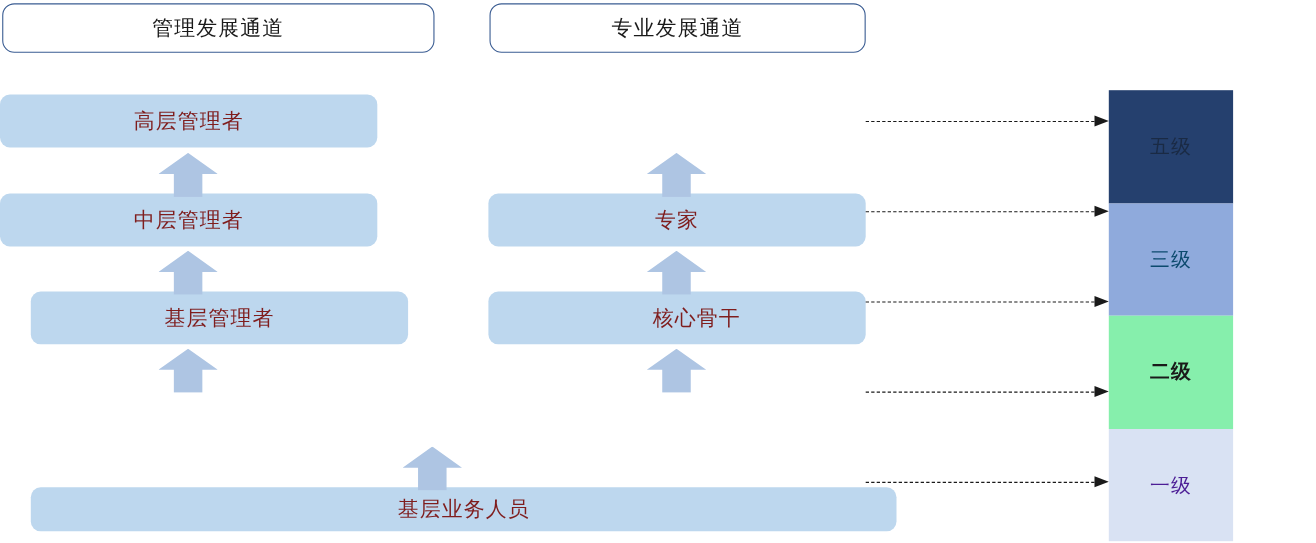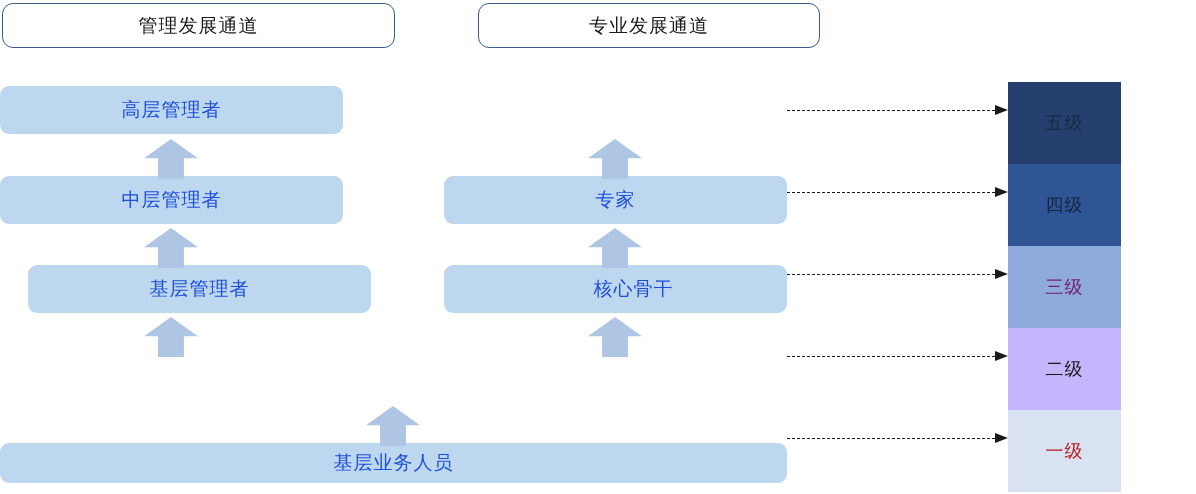--- a/index.html
+++ b/index.html
@@ -38,33 +38,33 @@
 
   
   .role-bar {
     position: absolute;
     box-sizing: border-box;
     background: #bdd7ee;
     border-radius: 9px;
     display: flex;
     align-items: center;
     justify-content: center;
-    color: #1d4ed8;
+    color: #7f1d1d;
     font-size: 19px;
     letter-spacing: 1px;
   }
   .col-a { left: 0px;   width: 343px; }
   .col-b { left: 444px; width: 343px; }
   .col-wide { left: 0px; width: 787px; }
 
   .row-1 { top: 86px;  height: 48px; }
   .row-2 { top: 176px; height: 48px; }
   .row-3 { top: 265px; height: 48px; }
   .row-4 { top: 354px; height: 48px; }
-  .row-5 { top: 443px; height: 40px; }
+  .row-5 { top: 443px; height: 40px; margin-left: 28px; }
 
   
   .up-arrow {
     position: absolute;
     width: 54px;
     height: 40px;
     background: #aec5e3;
     -webkit-clip-path: polygon(50% 0%, 100% 48%, 74% 48%, 74% 100%, 26% 100%, 26% 48%, 0% 48%);
     clip-path: polygon(50% 0%, 100% 48%, 74% 48%, 74% 100%, 26% 100%, 26% 48%, 0% 48%);
   }
@@ -127,21 +127,21 @@
   }
 </style>
 </head>
 <body>
 
 <div id="canvas" style="background: rgb(255, 255, 255);">
 
   <div class="header-pill" id="hdr-mgmt" style="border-color: rgb(58, 92, 146);">
     <span>管理发展通道</span>
   </div>
-  <div class="header-pill" id="hdr-prof" style="border-color: rgb(58, 92, 146); margin-left: 33px;">
+  <div class="header-pill" id="hdr-prof" style="border-color: rgb(58, 92, 146);">
     <span>专业发展通道</span>
   </div>
 
   <div class="role-bar col-a row-1" style="background: rgb(189, 215, 238);">
     <span>高层管理者</span>
   </div>
   <div class="role-bar col-a row-2" style="background: rgb(189, 215, 238);">
     <span>中层管理者</span>
   </div>
   <div class="role-bar col-a row-3" style="background: rgb(189, 215, 238); margin-left: 28px;">
@@ -187,27 +187,24 @@
   </div>
   <div class="connector cn-5">
     <div class="dashline" style="border-top-color: rgb(26, 26, 26);"></div>
     <div class="arrowhead" style="border-left-color: rgb(26, 26, 26);"></div>
   </div>
 
   <div id="ladder">
     <div class="tier" style="background: rgb(37, 64, 110); color: rgb(26, 42, 68);">
       <span>五级</span>
     </div>
-    <div class="tier" style="background: rgb(47, 85, 151); color: rgb(22, 35, 60);">
-      <span>四级</span>
-    </div>
-    <div class="tier" style="background: rgb(143, 170, 220); color: #701a75;">
+    <div class="tier" style="background: rgb(143, 170, 220); color: #0c4a6e;">
       <span>三级</span>
     </div>
-    <div class="tier" style="background: #c4b5fd; color: rgb(26, 26, 26);">
+    <div class="tier" style="background: #86efac; color: rgb(26, 26, 26); font-weight: bold;">
       <span>二级</span>
     </div>
-    <div class="tier" style="background: rgb(217, 226, 243); color: #b91c1c;">
+    <div class="tier" style="background: rgb(217, 226, 243); color: #4c1d95;">
       <span>一级</span>
     </div>
   </div>
 
 </div>
 
 </body></html>

